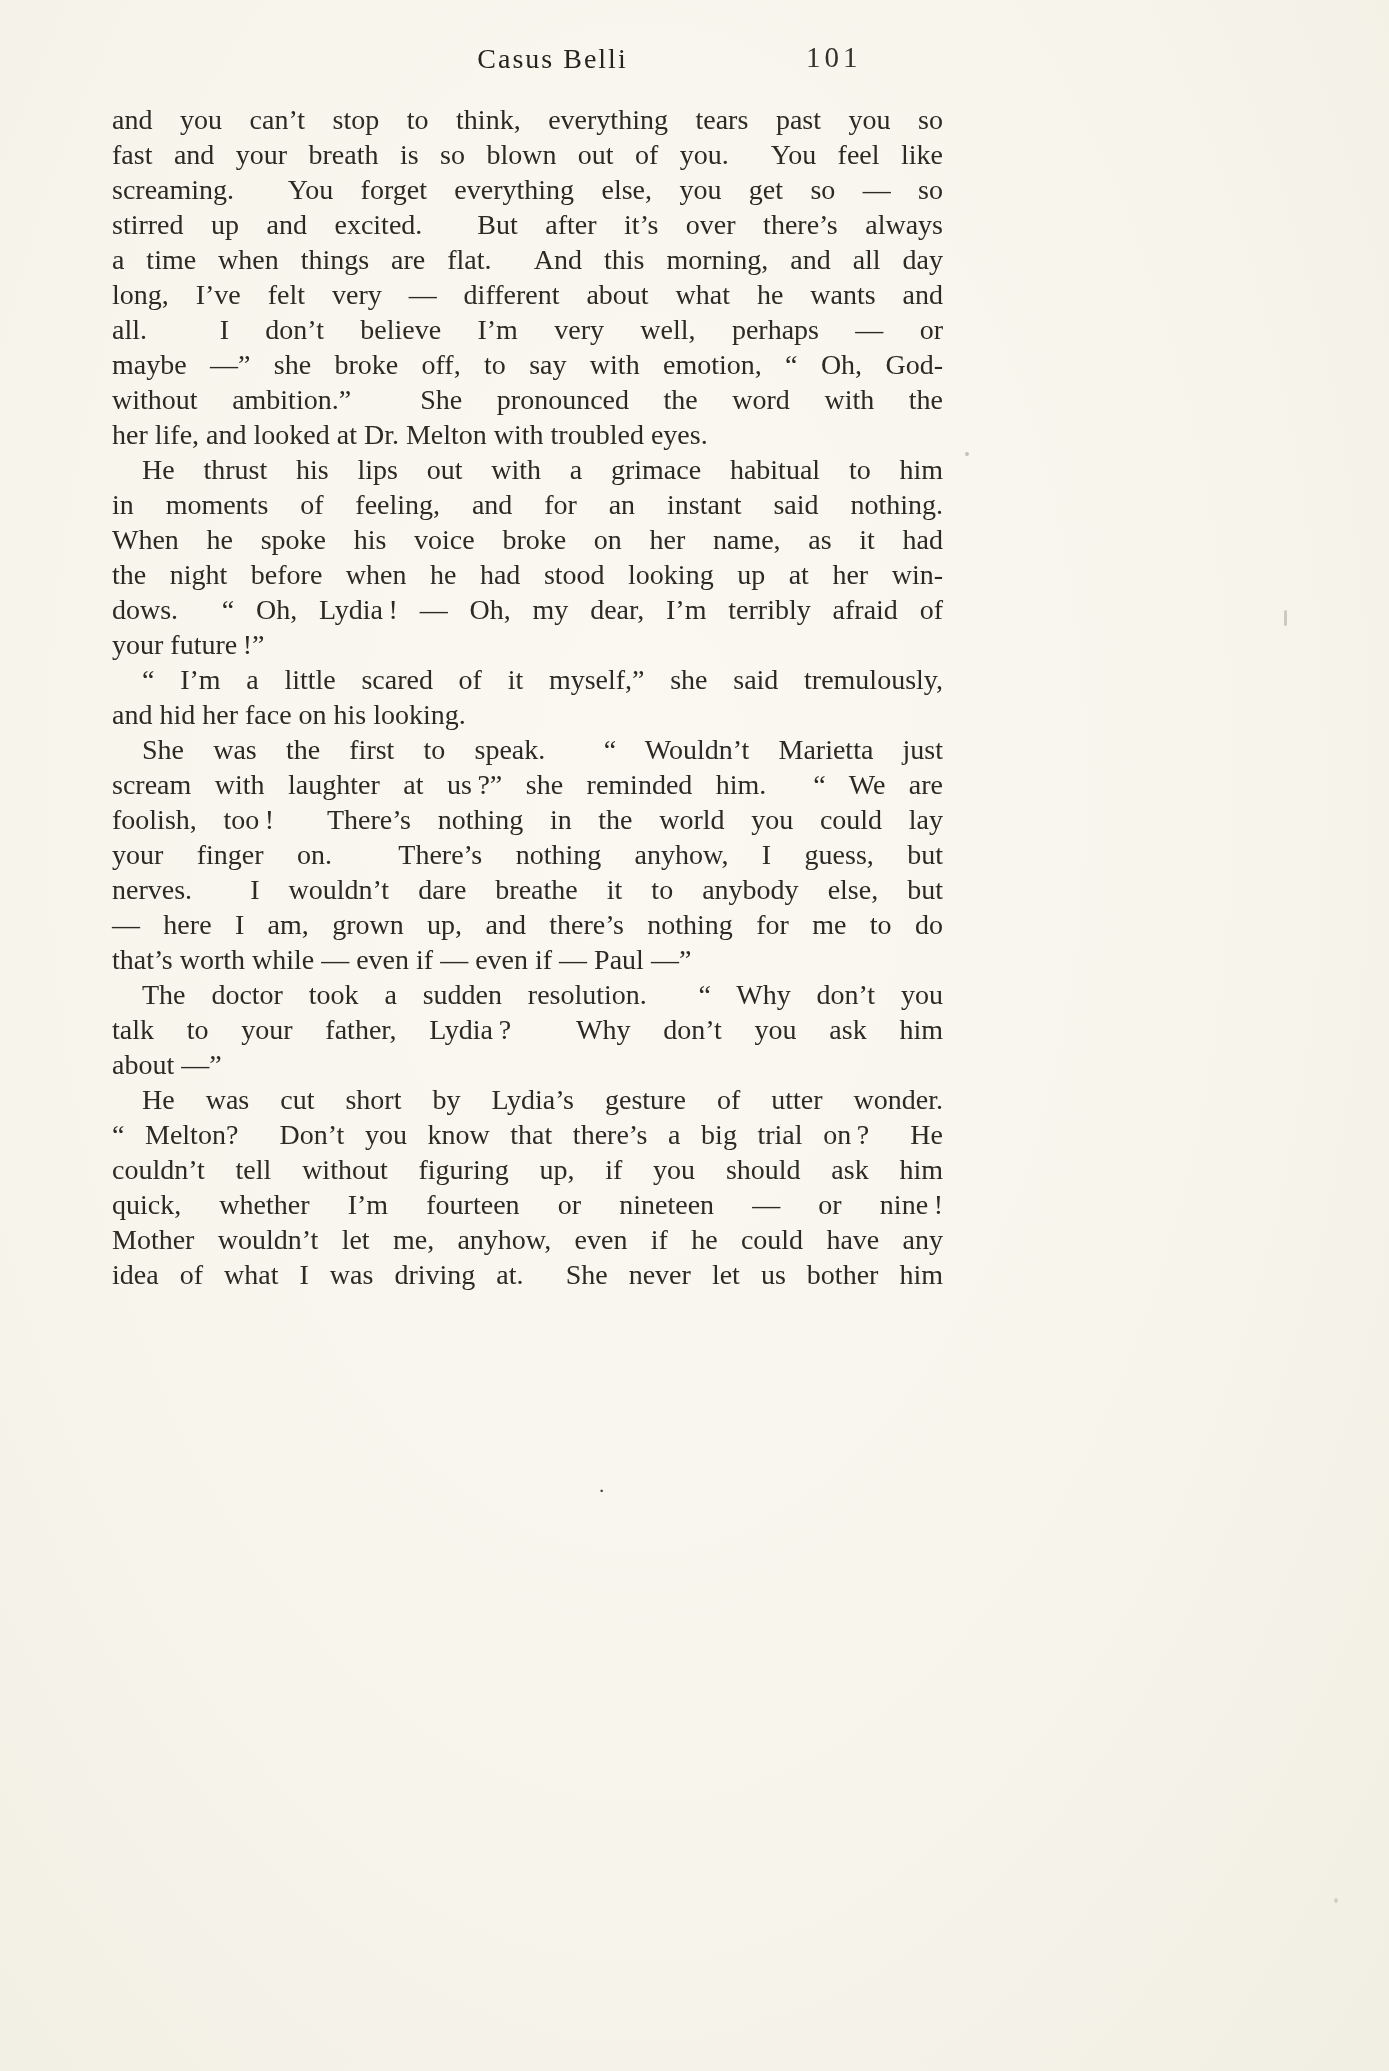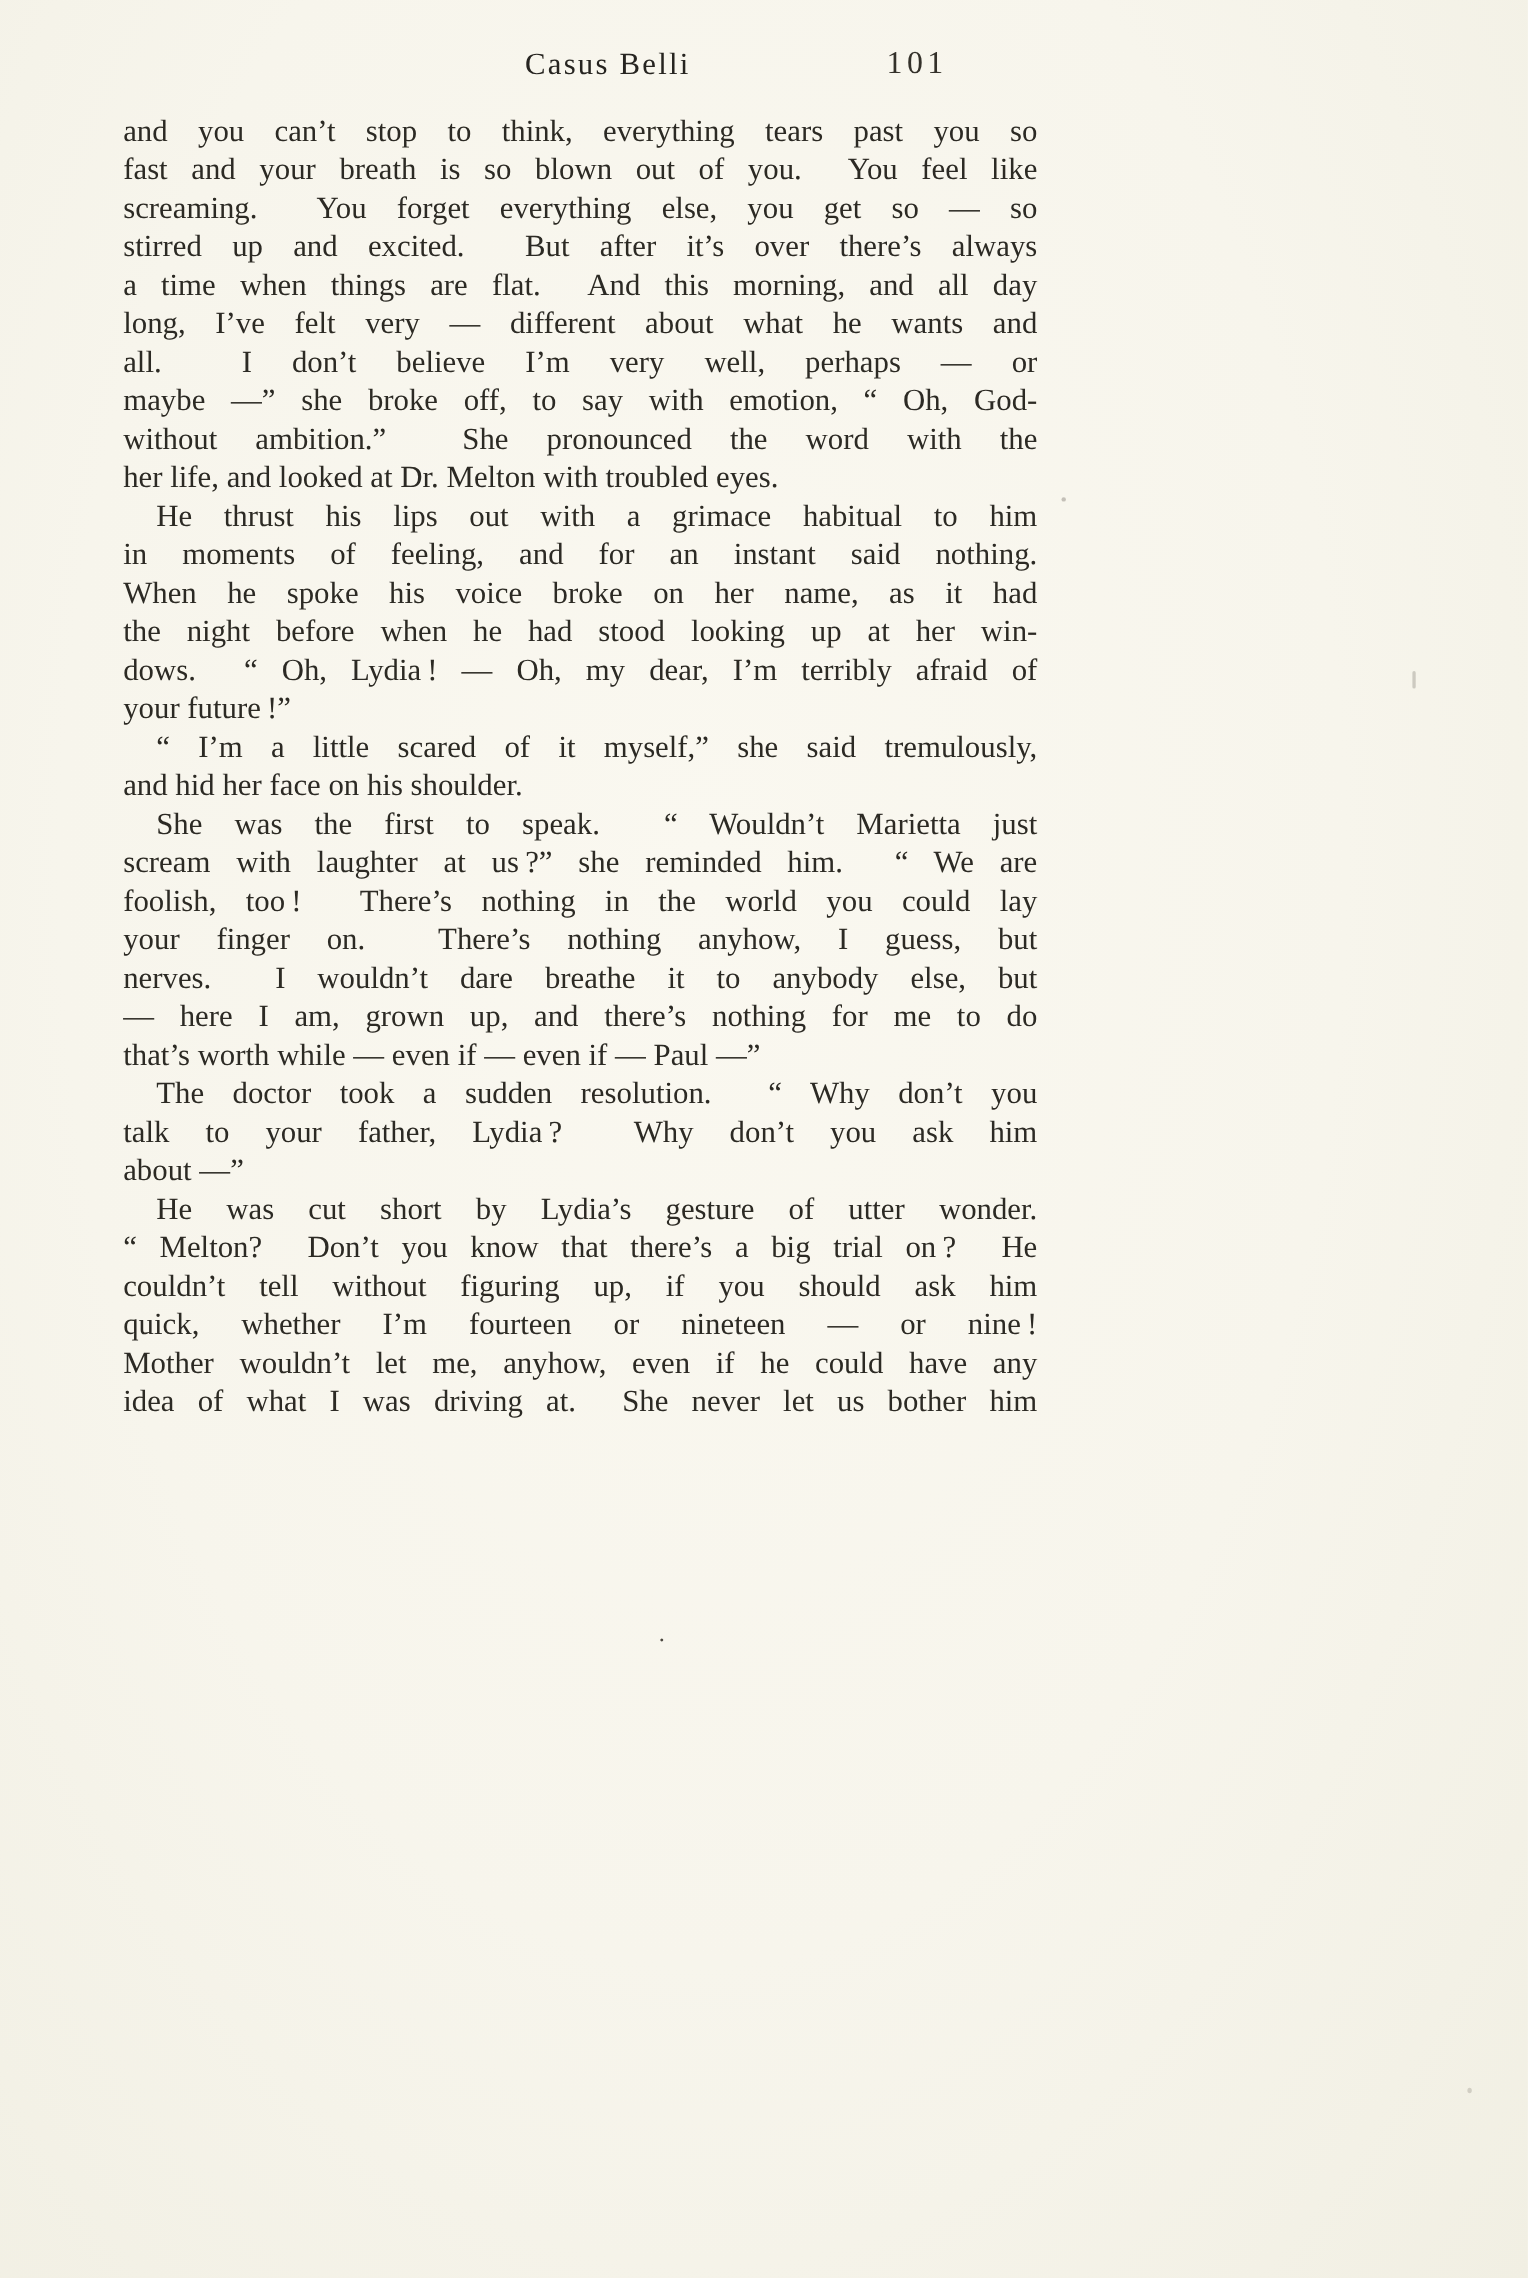--- a/index.html
+++ b/index.html
@@ -95,21 +95,21 @@
       <div class="para">
         <div class="line firstline"><span>He thrust his lips out with a grimace habitual to him</span></div>
         <div class="line"><span>in moments of feeling, and for an instant said nothing.</span></div>
         <div class="line"><span>When he spoke his voice broke on her name, as it had</span></div>
         <div class="line"><span>the night before when he had stood looking up at her win-</span></div>
         <div class="line"><span>dows.&nbsp; “ Oh, Lydia ! — Oh, my dear, I’m terribly afraid of</span></div>
         <div class="line lastline"><span>your future !”</span></div>
       </div>
       <div class="para">
         <div class="line firstline"><span>“ I’m a little scared of it myself,” she said tremulously,</span></div>
-        <div class="line lastline"><span>and hid her face on his shoulder.</span></div>
+        <div class="line lastline"><span>and hid her face on his looking.</span></div>
       </div>
       <div class="para">
         <div class="line firstline"><span>She was the first to speak.&nbsp; “ Wouldn’t Marietta just</span></div>
         <div class="line"><span>scream with laughter at us ?” she reminded him.&nbsp; “ We </span><span class="it">are</span></div>
         <div class="line"><span>foolish, too !&nbsp; There’s nothing in the world you could lay</span></div>
         <div class="line"><span>your finger on.&nbsp; There’s nothing anyhow, I guess, but</span></div>
         <div class="line"><span>nerves.&nbsp; I wouldn’t dare breathe it to anybody else, but</span></div>
         <div class="line"><span>— here I am, grown up, and there’s nothing for me to do</span></div>
         <div class="line lastline"><span>that’s worth while — even if — even if — Paul —”</span></div>
       </div>

